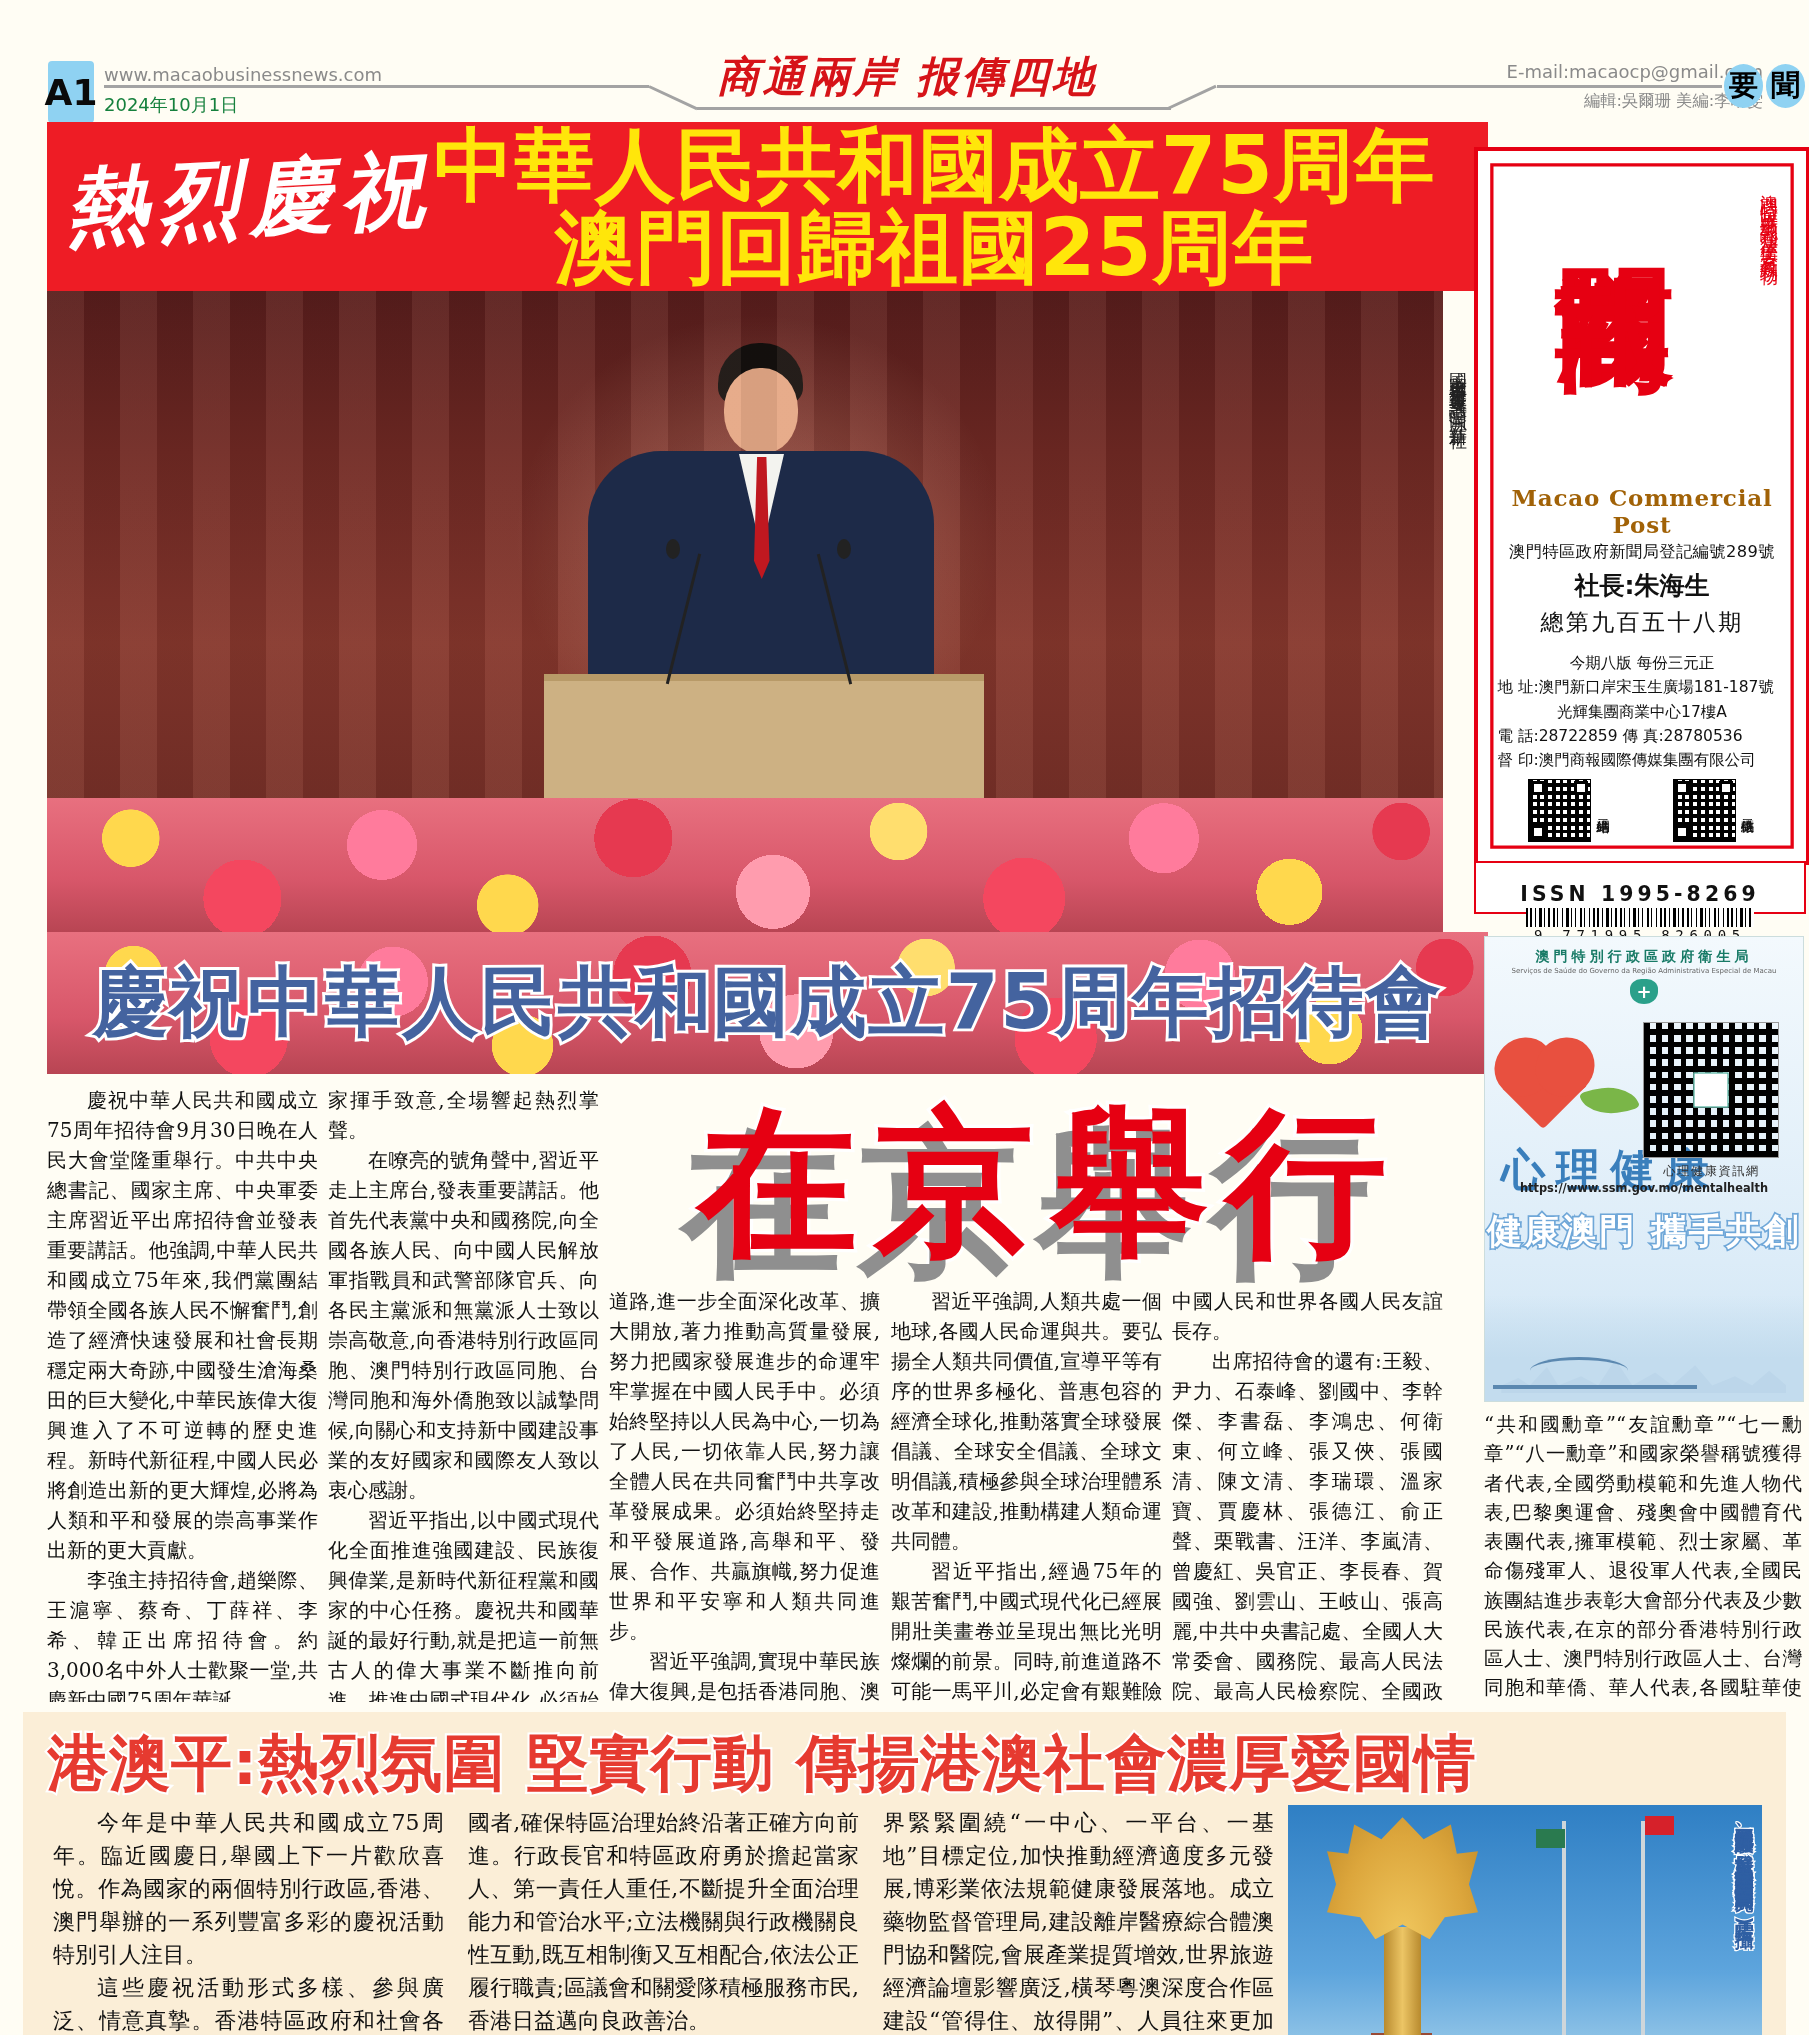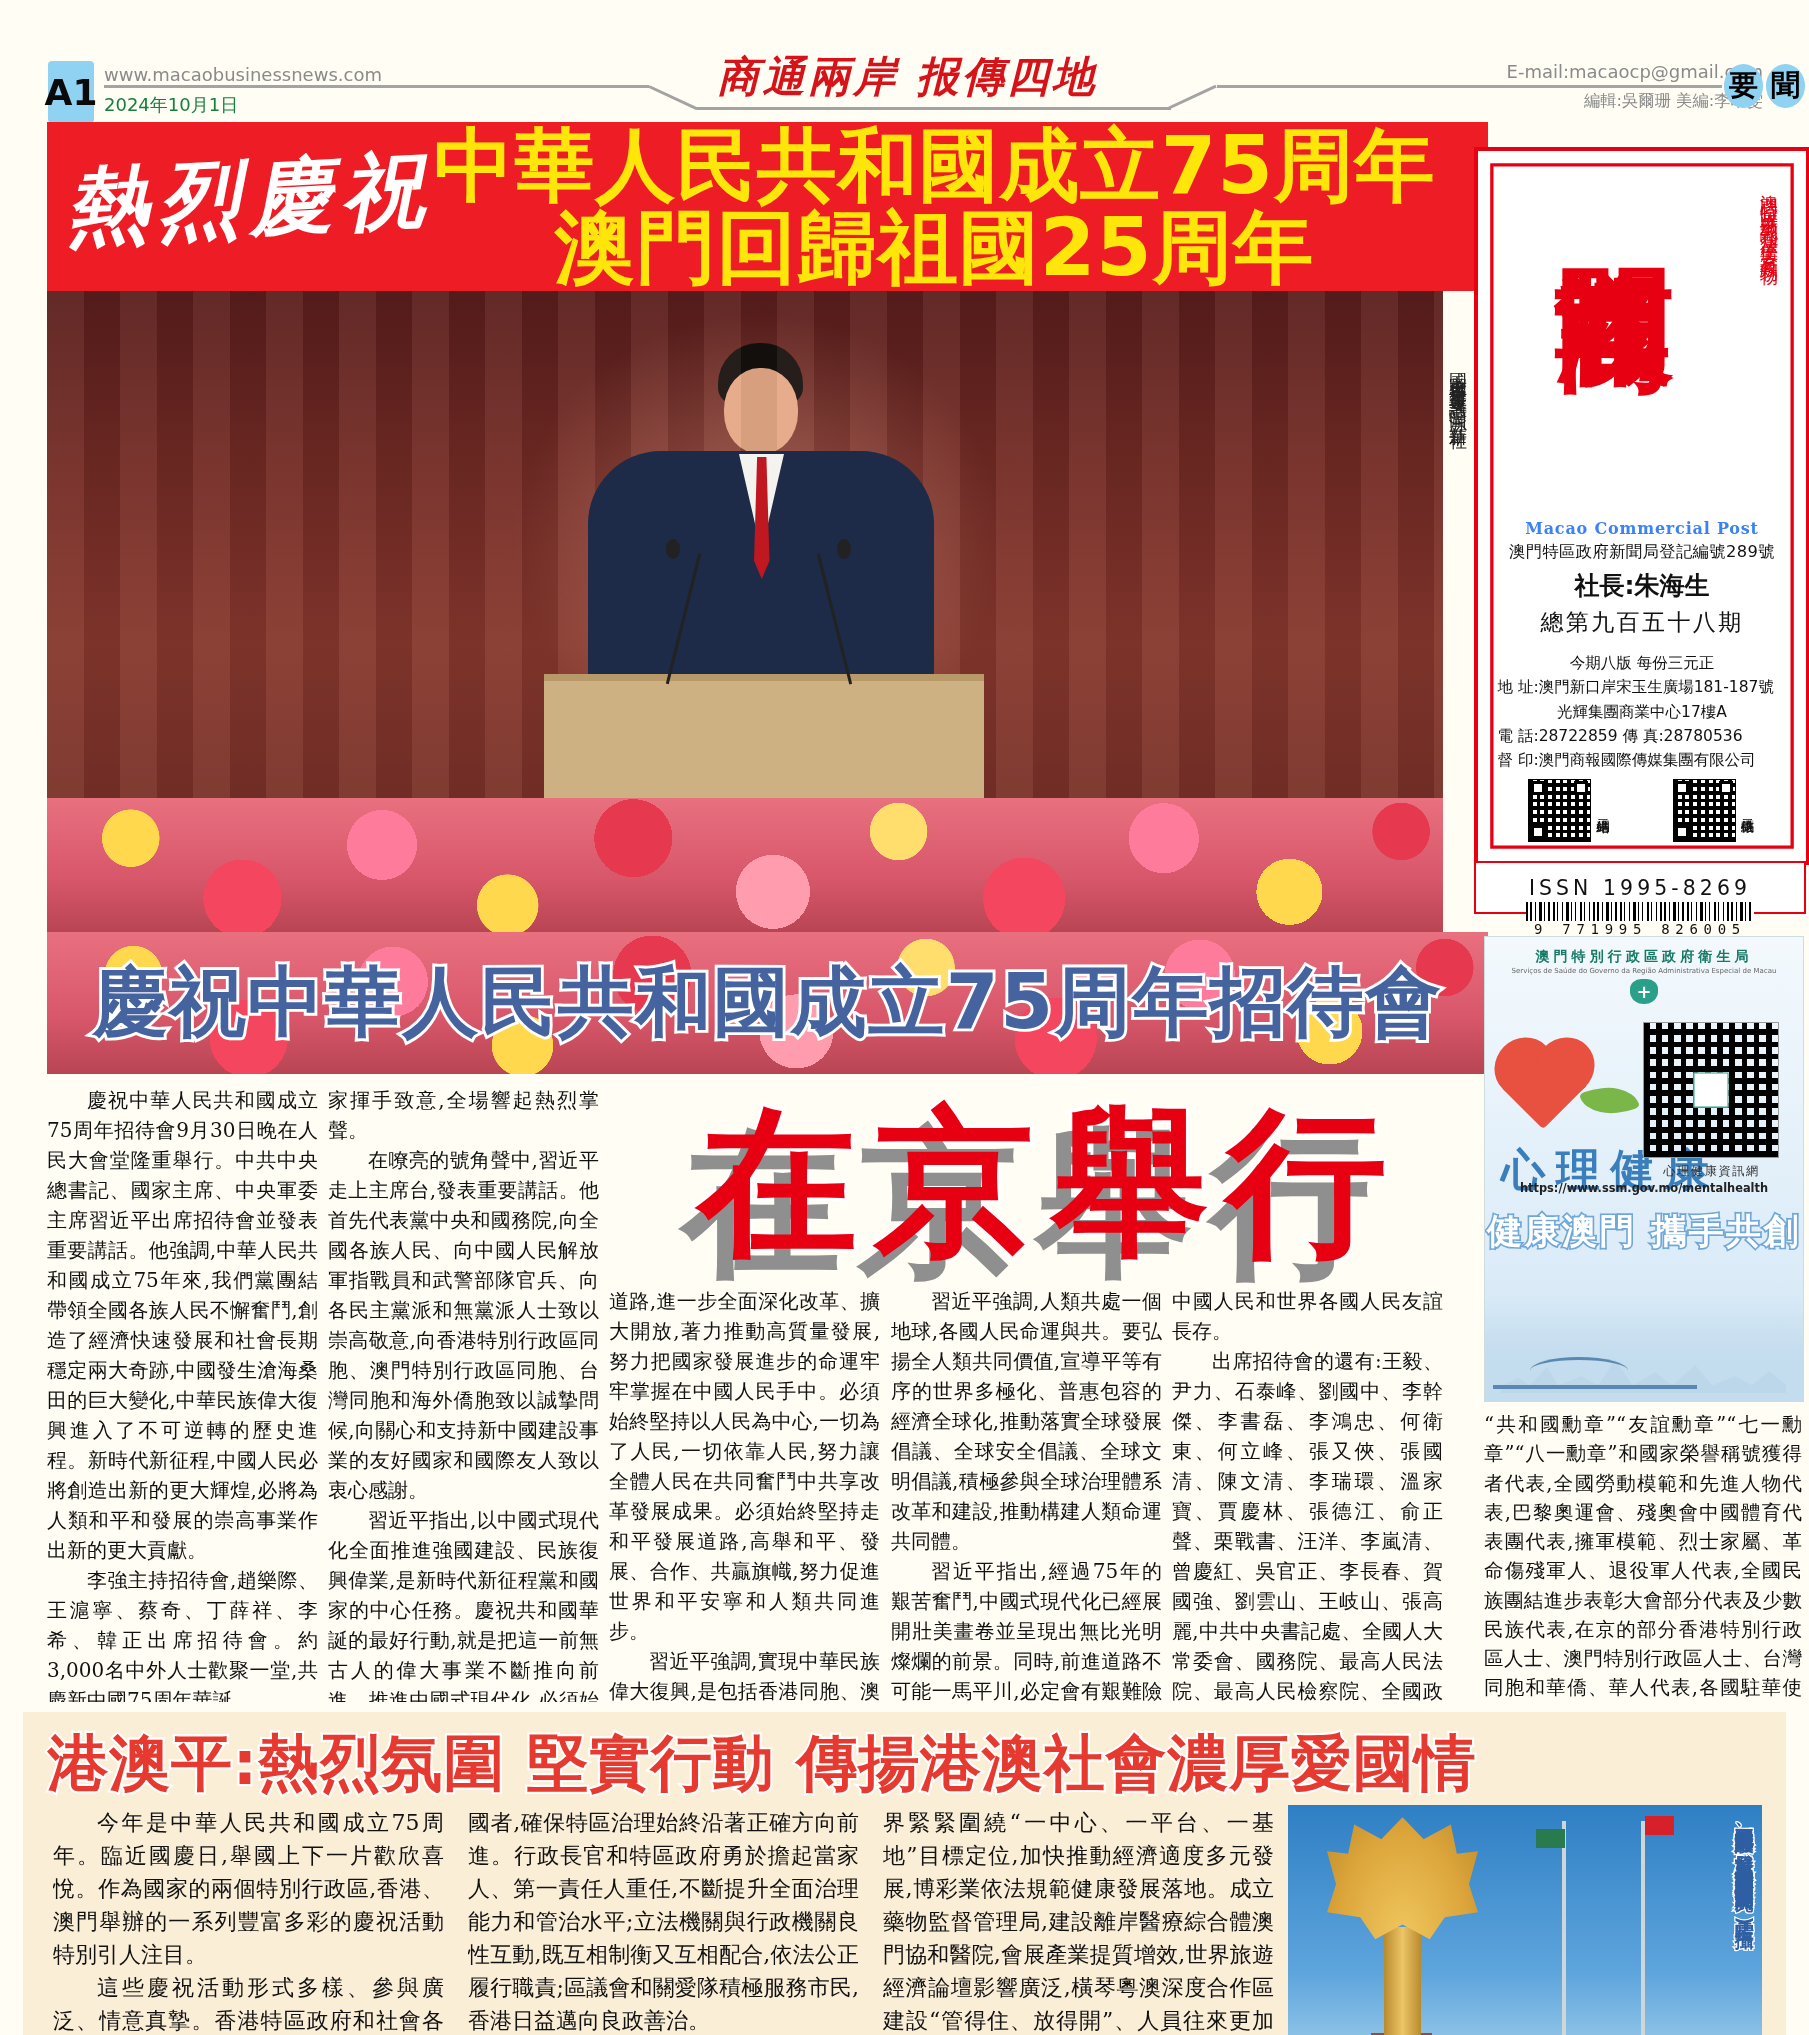--- a/index.html
+++ b/index.html
@@ -65,36 +65,36 @@
 
   .photo-cap{left:1446px;top:358px;height:456px;font-size:18px;letter-spacing:2.4px;color:#222;}
 
   
   .masthead{left:1474px;top:147px;width:328px;height:710px;background:#fff;border:4.9px solid #e60012;
             box-shadow:inset 0 0 0 12.2px #fff, inset 0 0 0 15.5px #e60012;}
   .mh-chars{position:absolute;left:71px;top:22.4px;font-size:120px;line-height:1.13;color:#e60012;font-weight:bold;
             font-family:"DejaVu Serif","Liberation Serif",serif;}
   .mh-side{position:absolute;right:25px;top:28.5px;font-size:18px;letter-spacing:4.1px;color:#e60012;}
   .mh-info{position:absolute;left:19.5px;right:19.5px;bottom:19.5px;text-align:center;}
-  .mh-en{color:#3b82f6;font-weight:bold;font-size:16px;font-family:"DejaVu Serif","Liberation Serif",serif;letter-spacing:0.8px;}
+  .mh-en{color:#a16207;font-weight:bold;font-size:23px;font-family:"DejaVu Serif","Liberation Serif",serif;letter-spacing:0.8px;}
   .mh-reg{font-size:16.3px;margin-top:3.3px;letter-spacing:0.4px;}
   .mh-dir{font-size:25px;font-weight:bold;margin-top:5.7px;}
   .mh-issue{font-size:23px;margin-top:4.9px;font-family:"DejaVu Serif","Liberation Serif",serif;letter-spacing:2.4px;}
   .mh-ed{font-size:15.5px;margin-top:15px;}
   .mh-line{font-size:15.5px;margin-top:3.3px;text-align:left;}
   .mh-qrrow{display:flex;justify-content:space-around;margin-top:7.3px;}
   .qr{width:61px;height:61px;background:#fff;border:1.2px solid #000;position:relative;
       background-image:repeating-linear-gradient(0deg,#000 0 3.7px,transparent 3.7px 7.7px),
                        repeating-linear-gradient(90deg,#000 0 3.7px,transparent 3.7px 7.7px);
       background-size:100% 100%;}
   .qr i{position:absolute;width:14px;height:14px;background:#fff;border:3.3px solid #000;box-sizing:border-box;}
   .qr i.tl{left:1.6px;top:1.6px;} .qr i.tr{right:1.6px;top:1.6px;} .qr i.bl{left:1.6px;bottom:1.6px;}
   .qr-label{font-size:13px;writing-mode:vertical-rl;margin-left:2.4px;}
   .issnbox{left:1474px;top:861px;width:328px;height:49px;background:#fff;border:2.4px solid #e60012;text-align:center;}
-  .issn{font-size:20.4px;font-weight:normal;letter-spacing:4.1px;margin-top:13px;}
+  .issn{font-size:20.4px;font-weight:bold;letter-spacing:4.1px;margin-top:19px;}
   .barcode{margin:2.4px auto 0;width:228px;height:19px;
            background:repeating-linear-gradient(90deg,#000 0 2.4px,#fff 2.4px 4.5px,#000 4.5px 5.7px,#fff 5.7px 9px,#000 9px 10.2px,#fff 10.2px 13.4px);}
   .bdigits{font-size:14px;letter-spacing:5.7px;font-family:"DejaVu Sans Mono","Liberation Mono",monospace;}
 
   
   .kicker{left:47px;top:932px;width:1441px;height:142px;display:flex;align-items:center;justify-content:center;}
   .kicker-text{font-size:76px;font-weight:bold;color:#44639f;letter-spacing:1.6px;
                -webkit-text-stroke:5.7px #fff;paint-order:stroke fill;white-space:nowrap;}
   .redtitle{left:651px;top:1077px;width:798px;text-align:center;font-size:160px;font-weight:bold;color:#e60012;
             letter-spacing:16.3px;-webkit-text-stroke:6.5px #fff;paint-order:stroke fill;

